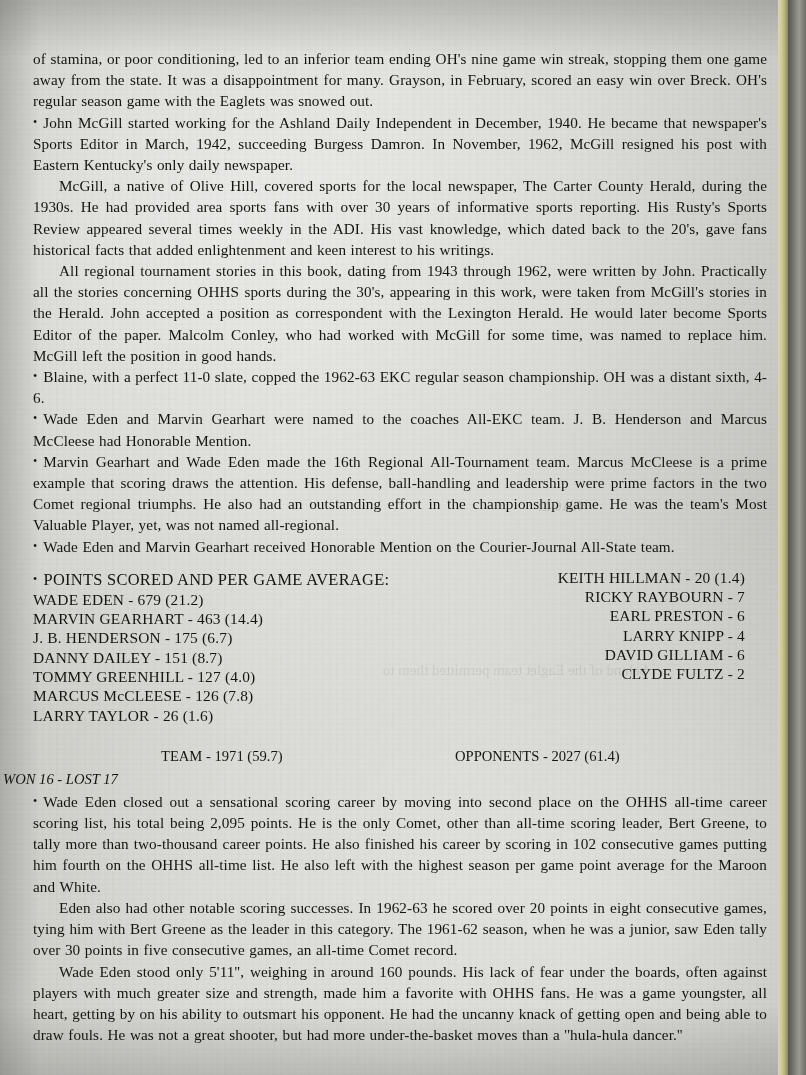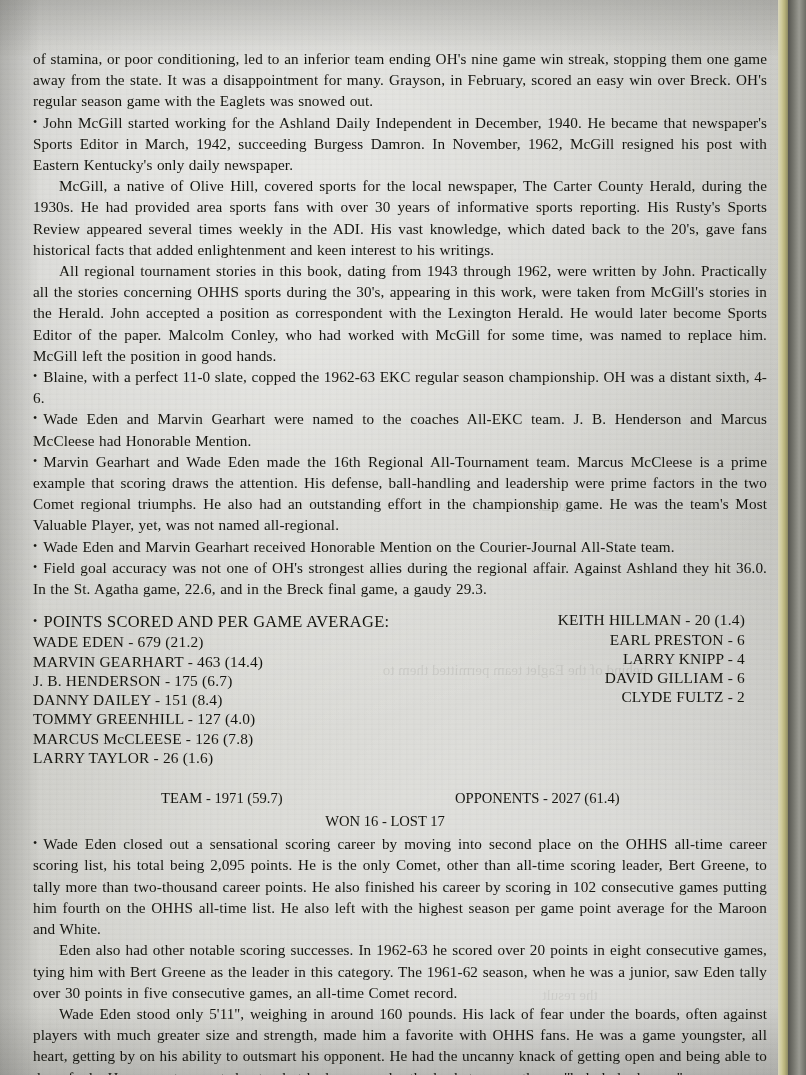--- a/index.html
+++ b/index.html
@@ -125,25 +125,25 @@
   }
   .totals {
     position: relative;
     height: 22px;
     margin-top: 4px;
     font-size: 14.6px;
   }
   .totals .team { position: absolute; left: 128px; top: 0; white-space: nowrap; }
   .totals .opp  { position: absolute; left: 422px; top: 0; white-space: nowrap; }
   .record {
-    text-align: center;
     font-size: 14.6px;
     line-height: 19px;
     margin-left: -30px;
     margin-bottom: 2px;
+    font-style: italic;
   }
 
   
   .ghost {
     position: absolute;
     left: 360px;
     top: 496px;
     width: 400px;
     transform: scaleX(-1);
     opacity: 0.115;
@@ -218,37 +218,37 @@
     <p class="indent"><span>All regional tournament stories in this book, dating from 1943 through 1962, were written by John. Practically all the stories concerning OHHS sports during the 30's, appearing in this work, were taken from McGill's stories in the Herald.   John accepted a position as correspondent with the Lexington Herald.   He would later become Sports Editor of the paper.   Malcolm Conley, who had worked with McGill for some time, was named to replace him.   McGill left the position in good hands.</span></p>
 
     <p class="bullet"><span class="bul">•</span><span>Blaine, with a perfect 11-0 slate, copped the 1962-63 EKC regular season championship.   OH was a distant sixth, 4-6.</span></p>
 
     <p class="bullet"><span class="bul">•</span><span>Wade Eden and Marvin Gearhart were named to the coaches All-EKC team.   J. B. Henderson and Marcus McCleese had Honorable Mention.</span></p>
 
     <p class="bullet"><span class="bul">•</span><span>Marvin Gearhart and Wade Eden made the 16th Regional All-Tournament team.   Marcus McCleese is a prime example that scoring draws the attention.   His defense, ball-handling and leadership were prime factors in the two Comet regional triumphs.   He also had an outstanding effort in the championship game.   He was the team's Most Valuable Player, yet, was not named all-regional.</span></p>
 
     <p class="bullet"><span class="bul">•</span><span>Wade Eden and Marvin Gearhart received Honorable Mention on the Courier-Journal All-State team.</span></p>
 
-    <p class="bullet"><span class="bul">•</span><span>Field goal accuracy was not one of OH's strongest allies during the regional affair.   Against Ashland they hit 36.0.   In the St. Agatha game, 22.6, and in the Breck final game, a gaudy 29.3.</span></p>
 
     <div class="scores">
       <div class="heading"><span class="bul">•</span><span>POINTS SCORED AND PER GAME AVERAGE:</span></div>
 
       <div class="col-left">
         <div>WADE EDEN - 679 (21.2)</div>
         <div>MARVIN GEARHART - 463 (14.4)</div>
         <div>J. B. HENDERSON - 175 (6.7)</div>
-        <div>DANNY DAILEY - 151 (8.4)</div>
+        <div>DANNY DAILEY - 151 (8.7)</div>
         <div>TOMMY GREENHILL - 127 (4.0)</div>
         <div>MARCUS McCLEESE - 126 (7.8)</div>
         <div>LARRY TAYLOR - 26 (1.6)</div>
       </div>
 
       <div class="col-right">
         <div>KEITH HILLMAN - 20 (1.4)</div>
+        <div>RICKY RAYBOURN - 7</div>
         <div>EARL PRESTON - 6</div>
         <div>LARRY KNIPP - 4</div>
         <div>DAVID GILLIAM - 6</div>
         <div>CLYDE FULTZ - 2</div>
       </div>
     </div>
 
     <div class="totals">
       <span class="team">TEAM - 1971 (59.7)</span>
       <span class="opp">OPPONENTS - 2027 (61.4)</span>

